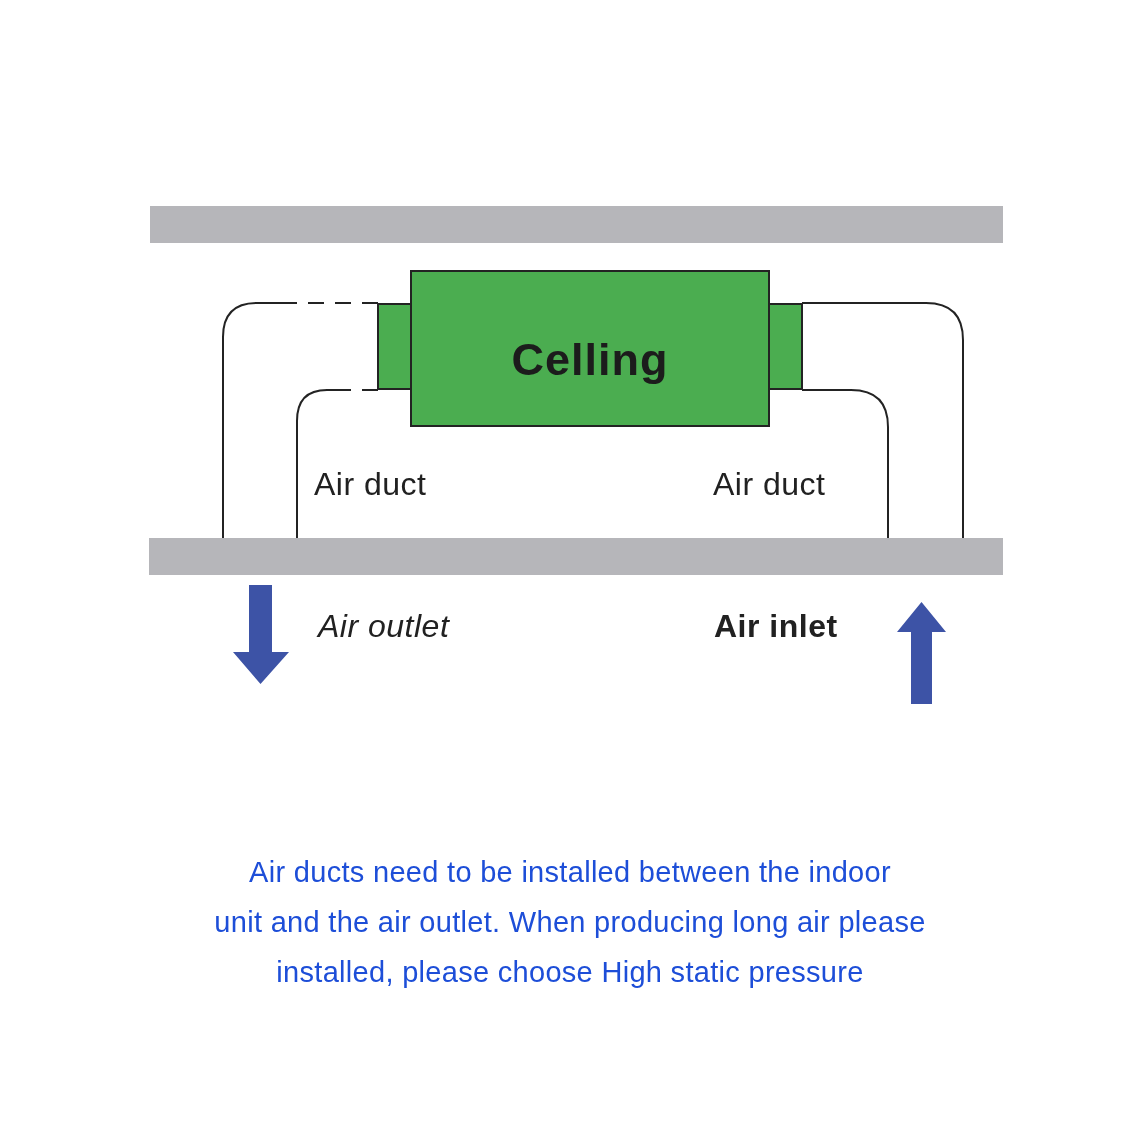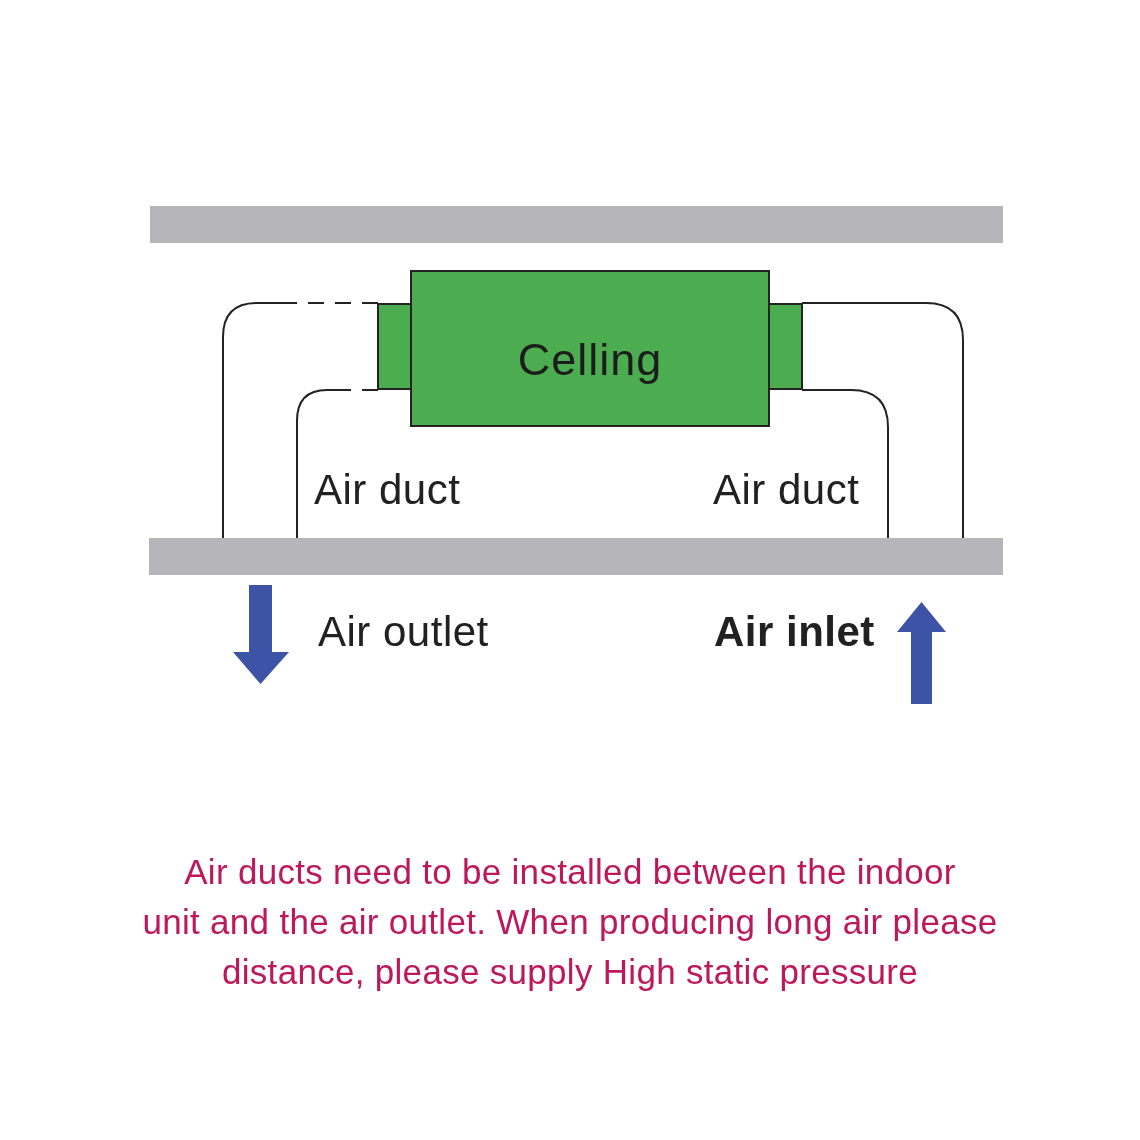--- a/index.html
+++ b/index.html
@@ -56,43 +56,43 @@
     border: 2px solid var(--line-black);
     display: flex;
     align-items: center;
     justify-content: center;
     padding-top: 22px;
   }
   .unit-label {
     font-size: 45px;
     color: #1c1c1c;
     letter-spacing: 1px;
-    font-weight: 400;
+    font-weight: 700;
   }
   .lbl {
     position: absolute;
-    font-size: 42px;
+    font-size: 32px;
     color: var(--text-dark);
     white-space: nowrap;
     letter-spacing: 0.5px;
     font-weight: 400;
   }
   .lbl-duct-left  { left: 314px; top: 466px; }
   .lbl-duct-right { left: 713px; top: 466px; }
-  .lbl-outlet     { left: 318px; top: 608px; }
+  .lbl-outlet     { left: 318px; top: 608px; font-style: italic; }
   .lbl-inlet      { left: 714px; top: 608px; font-weight: bold; }
   .flow-arrow { fill: var(--arrow-blue); }
   .caption {
     position: absolute;
     left: 0; top: 847px;
     width: 1140px;
     text-align: center;
-    font-size: 35px;
+    font-size: 29px;
     line-height: 50px;
-    color: #be185d;
+    color: #1d4ed8;
     font-weight: 400;
     letter-spacing: 0.3px;
   }
 </style>
 </head>
 <body>
 
 <div class="canvas">
 
   <div class="slab slab-top"></div>
@@ -120,16 +120,16 @@
     <polygon class="flow-arrow" points="249,585 272,585 272,652 289,652 260.5,684 233,652 249,652"></polygon>
     <polygon class="flow-arrow" points="921.5,602 946,632 932,632 932,704 911,704 911,632 897,632"></polygon>
   </svg>
 
   <div class="lbl lbl-outlet">Air outlet</div>
   <div class="lbl lbl-inlet">Air inlet</div>
 
   <div class="caption">
     <div>Air ducts need to be installed between the indoor</div>
     <div>unit and the air outlet. When producing long air please</div>
-    <div>distance, please supply High static pressure</div>
+    <div>installed, please choose High static pressure</div>
   </div>
 
 </div>
 
 </body></html>

